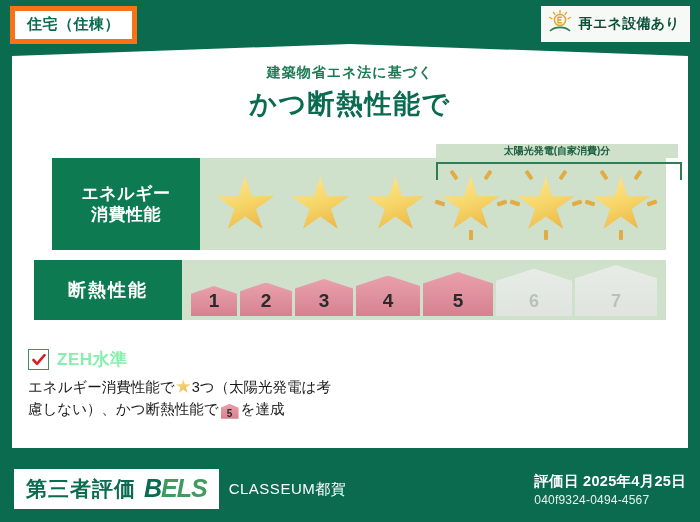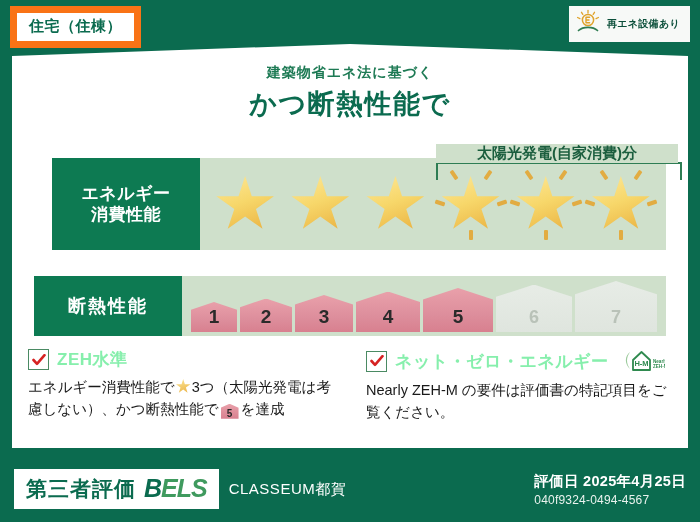--- a/index.html
+++ b/index.html
@@ -26,34 +26,34 @@
     background:#ffffff;
     z-index:3;
     clip-path:polygon(0 12px, 338px 0, 676px 12px, 676px 404px, 0 404px);
   }
   
   .pill-type{
     position:absolute;left:10px;top:6px;
     background:#ffffff;
     padding:4px 12px 5px 12px;
     z-index:6;
-    border:7px solid #f97316;
+    border:5px solid #f97316;
   }
   .pill-type span{
     color:#0b6b4f;font-weight:bold;font-size:15px;letter-spacing:.5px;
   }
   .pill-renew{
     position:absolute;right:10px;top:6px;
     background:#f7f9f7;
     padding:3px 10px 3px 6px;
     display:flex;align-items:center;gap:6px;
     z-index:6;
   }
   .pill-renew .txt{
-    color:#0b4f3a;font-weight:bold;font-size:10px;letter-spacing:.3px;
+    color:#0b4f3a;font-weight:bold;font-size:14px;letter-spacing:.3px;
   }
   
   .title-wrap{
     position:absolute;left:0;top:64px;width:700px;text-align:center;z-index:7;
   }
   .subtitle{
     color:#1d7a54;font-size:14px;font-weight:bold;letter-spacing:1px;margin:0 0 4px 0;
   }
   .maintitle{
     color:#0b6b4f;font-size:27px;font-weight:bold;letter-spacing:1.5px;margin:0;
@@ -62,21 +62,21 @@
   .watermark{
     position:absolute;left:0;top:238px;width:700px;text-align:center;
     font-size:60px;color:rgba(255,255,255,.55);font-weight:bold;letter-spacing:8px;
     z-index:4;pointer-events:none;
   }
   
   .row{
     position:absolute;display:flex;z-index:8;
   }
   .row-energy{left:34px;top:158px;width:632px;height:92px;}
-  .row-insul{left:34px;top:276px;width:632px;height:60px;}
+  .row-insul{left:34px;top:260px;width:632px;height:60px;}
   .row-label{
     background:#0d7a52;color:#fff;font-weight:bold;
     display:flex;align-items:center;justify-content:center;
     text-align:center;line-height:1.25;flex:0 0 148px;
   }
   .row-energy .row-label{font-size:17px;letter-spacing:.5px;margin-left:18px;}
   .row-insul .row-label{font-size:18px;letter-spacing:2px;}
   .row-body{
     flex:1;background:#cfe0cb;position:relative;
   }
@@ -98,21 +98,21 @@
   .sp3{width:10px;height:4px;left:0px;top:33px;transform:rotate(18deg);}
   .sp4{width:10px;height:4px;left:62px;top:33px;transform:rotate(-18deg);}
   .sp5{width:4px;height:10px;left:34px;top:62px;}
   
   .solar-bracket{
     position:absolute;left:236px;top:4px;width:242px;height:16px;
     border:2px solid #2e7d54;border-bottom:none;z-index:9;
   }
   .solar-caption{
     position:absolute;left:236px;top:-14px;width:242px;text-align:center;
-    font-size:15px;font-weight:bold;color:#1b5e3e;z-index:10;background:#cfe0cb;
+    font-size:10px;font-weight:bold;color:#1b5e3e;z-index:10;background:#cfe0cb;
   }
   
   .houses{
     position:absolute;left:0;top:0;right:0;bottom:0;
     display:flex;align-items:flex-end;justify-content:center;gap:3px;padding:0 6px 4px 6px;
   }
   .house{
     position:relative;display:flex;align-items:flex-end;justify-content:center;
     color:#2a2a2a;font-weight:bold;
     clip-path:polygon(50% 0%,100% 26%,100% 100%,0% 100%,0% 26%);
@@ -287,40 +287,20 @@
         <span class="check">
           <svg width="14" height="12" viewBox="0 0 14 12">
               <path d="M1.5 6 L5 9.8 L12.5 1.2" fill="none" stroke="#d62222" stroke-width="2.6" stroke-linecap="round" stroke-linejoin="round"></path>
             </svg>
         </span>
         <span class="info-title">ZEH水準</span>
       </div>
       <div class="info-text"><span>エネルギー消費性能で</span><span class="inline-star"></span><span>3つ（太陽光発電は考慮しない）、かつ断熱性能で</span><span class="inline-house">5</span><span>を達成</span></div>
     </div>
 
-    <div class="info-col">
-      <div class="info-head">
-        <span class="check">
-          <svg width="14" height="12" viewBox="0 0 14 12">
-              <path d="M1.5 6 L5 9.8 L12.5 1.2" fill="none" stroke="#d62222" stroke-width="2.6" stroke-linecap="round" stroke-linejoin="round"></path>
-            </svg>
-        </span>
-        <span class="info-title">ネット・ゼロ・エネルギー</span>
-        <span class="zehm-logo">
-          <svg width="44" height="26" viewBox="0 0 44 26">
-            <path d="M9 4 C3.5 8, 3.5 16, 9 21 C5 15, 5 10, 9 4 Z" fill="#7ab87a" opacity=".75"></path>
-            <path d="M12 12 L20.5 4 L29 12 L29 22 L12 22 Z" fill="none" stroke="#2f8a4f" stroke-width="1.8" stroke-linejoin="round"></path>
-            <text x="20.5" y="18" font-family="Liberation Sans, sans-serif" font-size="7.5" font-weight="bold" fill="#2f8a4f" text-anchor="middle">H-M</text>
-            <text x="32" y="15" font-family="Liberation Sans, sans-serif" font-size="4.6" font-weight="bold" fill="#2f8a4f">Nearly</text>
-            <text x="32" y="20" font-family="Liberation Sans, sans-serif" font-size="4.6" font-weight="bold" fill="#2f8a4f">ZEH-M</text>
-          </svg>
-        </span>
-      </div>
-      <div class="info-text">Nearly ZEH-M の要件は評価書の特記項目をご覧ください。</div>
-    </div>
   </div>
 
   <div class="footer">
     <div class="footer-left">
       <div class="bels-box">
         <span class="bels-jp">第三者評価</span>
         <span><span class="bels-b">B</span><span class="bels-els">ELS</span></span>
       </div>
       <span class="bldg-name">CLASSEUM都賀</span>
     </div>

